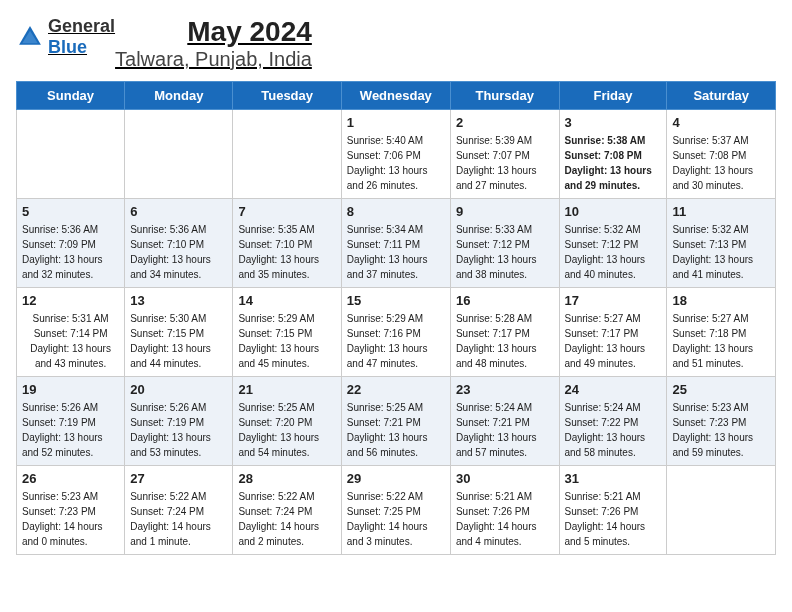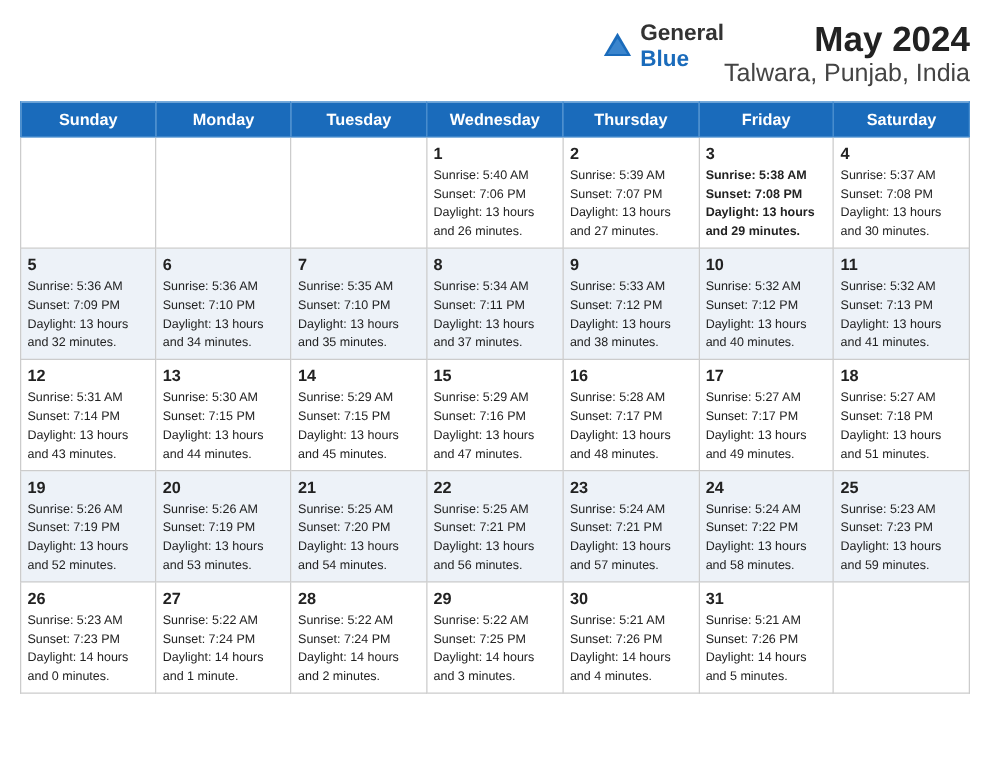--- a/index.html
+++ b/index.html
@@ -5,23 +5,24 @@
     * { box-sizing: border-box; margin: 0; padding: 0; }
     body {
       font-family: Arial, sans-serif;
       background: #fff;
       width: 792px;
       min-height: 612px;
       padding: 16px;
     }
     .header {
       display: flex;
-      justify-content: flex-end;
+      justify-content: flex-start;
       align-items: flex-start;
       margin-bottom: 10px;
+      text-decoration: underline;
     }
     .logo {
       display: flex;
       align-items: center;
       gap: 4px;
     }
     .logo-text-general {
       font-size: 18px;
       font-weight: bold;
       color: #333;
@@ -199,21 +200,21 @@
           <div class="day-num">11</div>
           <div class="day-info" style="white-space: pre-line;">Sunrise: 5:32 AM
 Sunset: 7:13 PM
 Daylight: 13 hours
 and 41 minutes.</div>
         </td>
       </tr>
       <tr>
         <td>
           <div class="day-num">12</div>
-          <div class="day-info" style="white-space: pre-line;">Sunrise: 5:31 AM
+          <div class="day-info" style="white-space: pre-line; text-align: center;">Sunrise: 5:31 AM
 Sunset: 7:14 PM
 Daylight: 13 hours
 and 43 minutes.</div>
         </td>
         <td>
           <div class="day-num">13</div>
           <div class="day-info" style="white-space: pre-line;">Sunrise: 5:30 AM
 Sunset: 7:15 PM
 Daylight: 13 hours
 and 44 minutes.</div>

